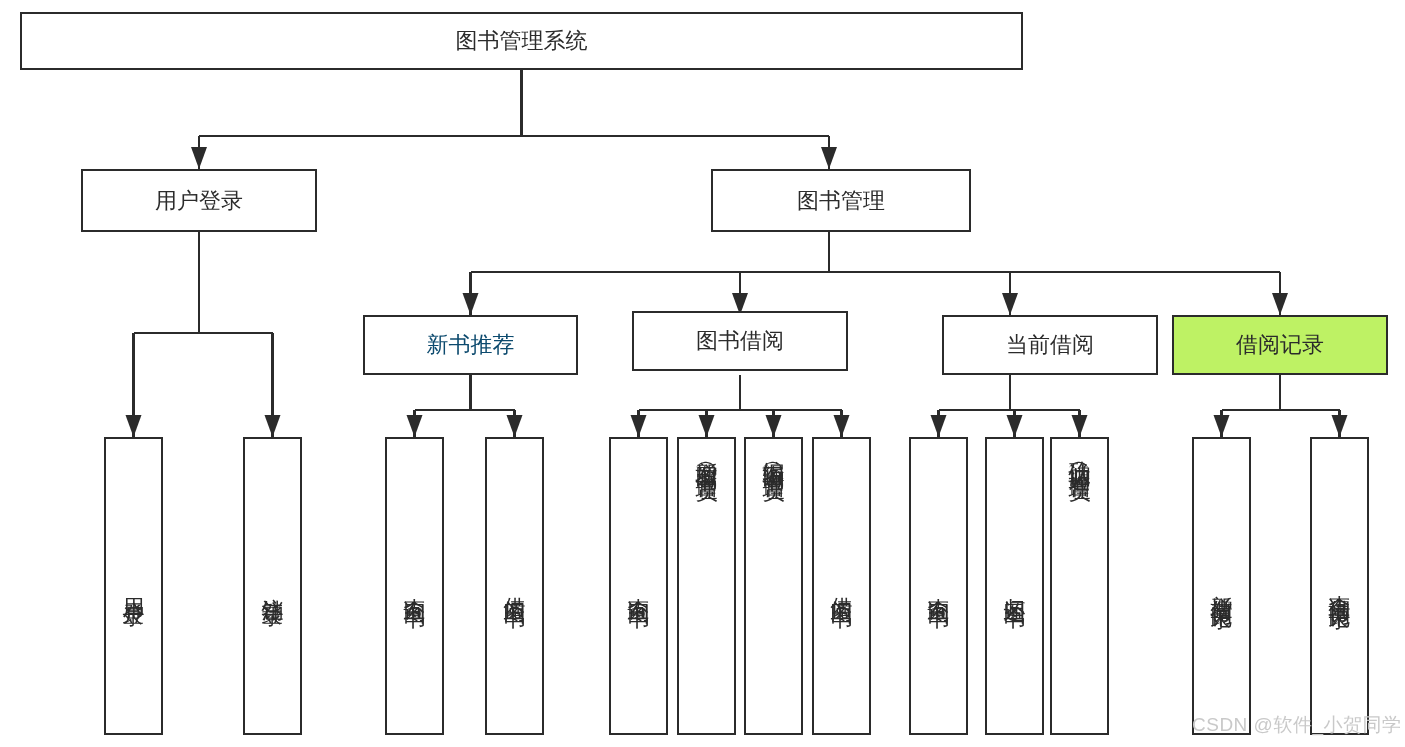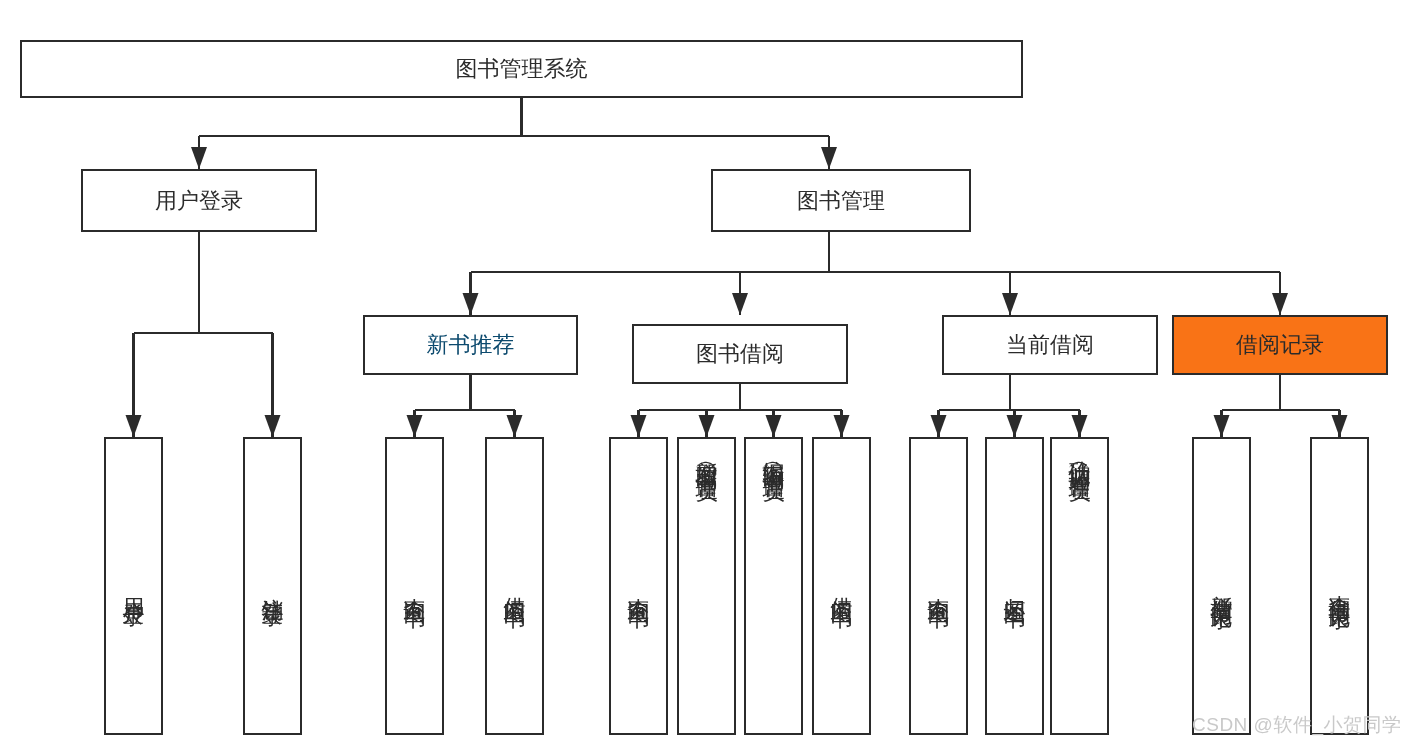--- a/index.html
+++ b/index.html
@@ -121,39 +121,39 @@
       <line x1="1079.5" y1="410" x2="1079.5" y2="437" stroke="#2b2b2b" stroke-width="2.6" shape-rendering="crispEdges"></line>
       <path d="M1071.5,415 L1087.5,415 L1079.5,437 Z" fill="#2b2b2b"></path>
       <line x1="1280" y1="375" x2="1280" y2="410" stroke="#2b2b2b" stroke-width="2.6" shape-rendering="crispEdges"></line>
       <line x1="1221.5" y1="410" x2="1339.5" y2="410" stroke="#2b2b2b" stroke-width="2.6" shape-rendering="crispEdges"></line>
       <line x1="1221.5" y1="410" x2="1221.5" y2="437" stroke="#2b2b2b" stroke-width="2.6" shape-rendering="crispEdges"></line>
       <path d="M1213.5,415 L1229.5,415 L1221.5,437 Z" fill="#2b2b2b"></path>
       <line x1="1339.5" y1="410" x2="1339.5" y2="437" stroke="#2b2b2b" stroke-width="2.6" shape-rendering="crispEdges"></line>
       <path d="M1331.5,415 L1347.5,415 L1339.5,437 Z" fill="#2b2b2b"></path>
     </svg>
   <div id="nodes">
-      <div class="node horizontal" style="left: 20px; top: 12px; width: 1003px; height: 58px; border-color: rgb(43, 43, 43); background: rgb(255, 255, 255); color: rgb(43, 43, 43); margin-top: 28px;">
+      <div class="node horizontal" style="left: 20px; top: 12px; width: 1003px; height: 58px; border-color: rgb(43, 43, 43); background: rgb(255, 255, 255); color: rgb(43, 43, 43);">
         <span class="node-label">图书管理系统</span>
       </div>
       <div class="node horizontal" style="left: 81px; top: 169px; width: 236px; height: 63px; border-color: rgb(43, 43, 43); background: rgb(255, 255, 255); color: rgb(43, 43, 43);">
         <span class="node-label">用户登录</span>
       </div>
       <div class="node horizontal" style="left: 711px; top: 169px; width: 260px; height: 63px; border-color: rgb(43, 43, 43); background: rgb(255, 255, 255); color: rgb(43, 43, 43);">
         <span class="node-label">图书管理</span>
       </div>
       <div class="node horizontal" style="left: 363px; top: 315px; width: 215px; height: 60px; border-color: rgb(43, 43, 43); background: rgb(255, 255, 255); color: #0c4a6e;">
         <span class="node-label">新书推荐</span>
       </div>
-      <div class="node horizontal" style="left: 632px; top: 324px; width: 216px; height: 60px; border-color: rgb(43, 43, 43); background: rgb(255, 255, 255); color: rgb(43, 43, 43);">
+      <div class="node horizontal" style="left: 632px; top: 311px; width: 216px; height: 60px; border-color: rgb(43, 43, 43); background: rgb(255, 255, 255); color: rgb(43, 43, 43);">
         <span class="node-label">图书借阅</span>
       </div>
       <div class="node horizontal" style="left: 902px; top: 315px; width: 216px; height: 60px; border-color: rgb(43, 43, 43); background: rgb(255, 255, 255); color: rgb(43, 43, 43); margin-left: 40px;">
         <span class="node-label">当前借阅</span>
       </div>
-      <div class="node horizontal" style="left: 1172px; top: 315px; width: 216px; height: 60px; border-color: rgb(43, 43, 43); background: #f97316; color: rgb(43, 43, 43);">
+      <div class="node horizontal" style="left: 1172px; top: 315px; width: 216px; height: 60px; border-color: rgb(43, 43, 43); background: #bef264; color: rgb(43, 43, 43);">
         <span class="node-label">借阅记录</span>
       </div>
       <div class="node vertical" style="left: 104px; top: 437px; width: 59px; height: 298px; border-color: rgb(43, 43, 43); background: rgb(255, 255, 255); color: rgb(43, 43, 43);">
         <span class="node-label">用户登录</span>
       </div>
       <div class="node vertical" style="left: 243px; top: 437px; width: 59px; height: 298px; border-color: rgb(43, 43, 43); background: rgb(255, 255, 255); color: rgb(43, 43, 43);">
         <span class="node-label">注销登录</span>
       </div>
       <div class="node vertical" style="left: 385px; top: 437px; width: 59px; height: 298px; border-color: rgb(43, 43, 43); background: rgb(255, 255, 255); color: rgb(43, 43, 43);">
         <span class="node-label">查询图书</span>

